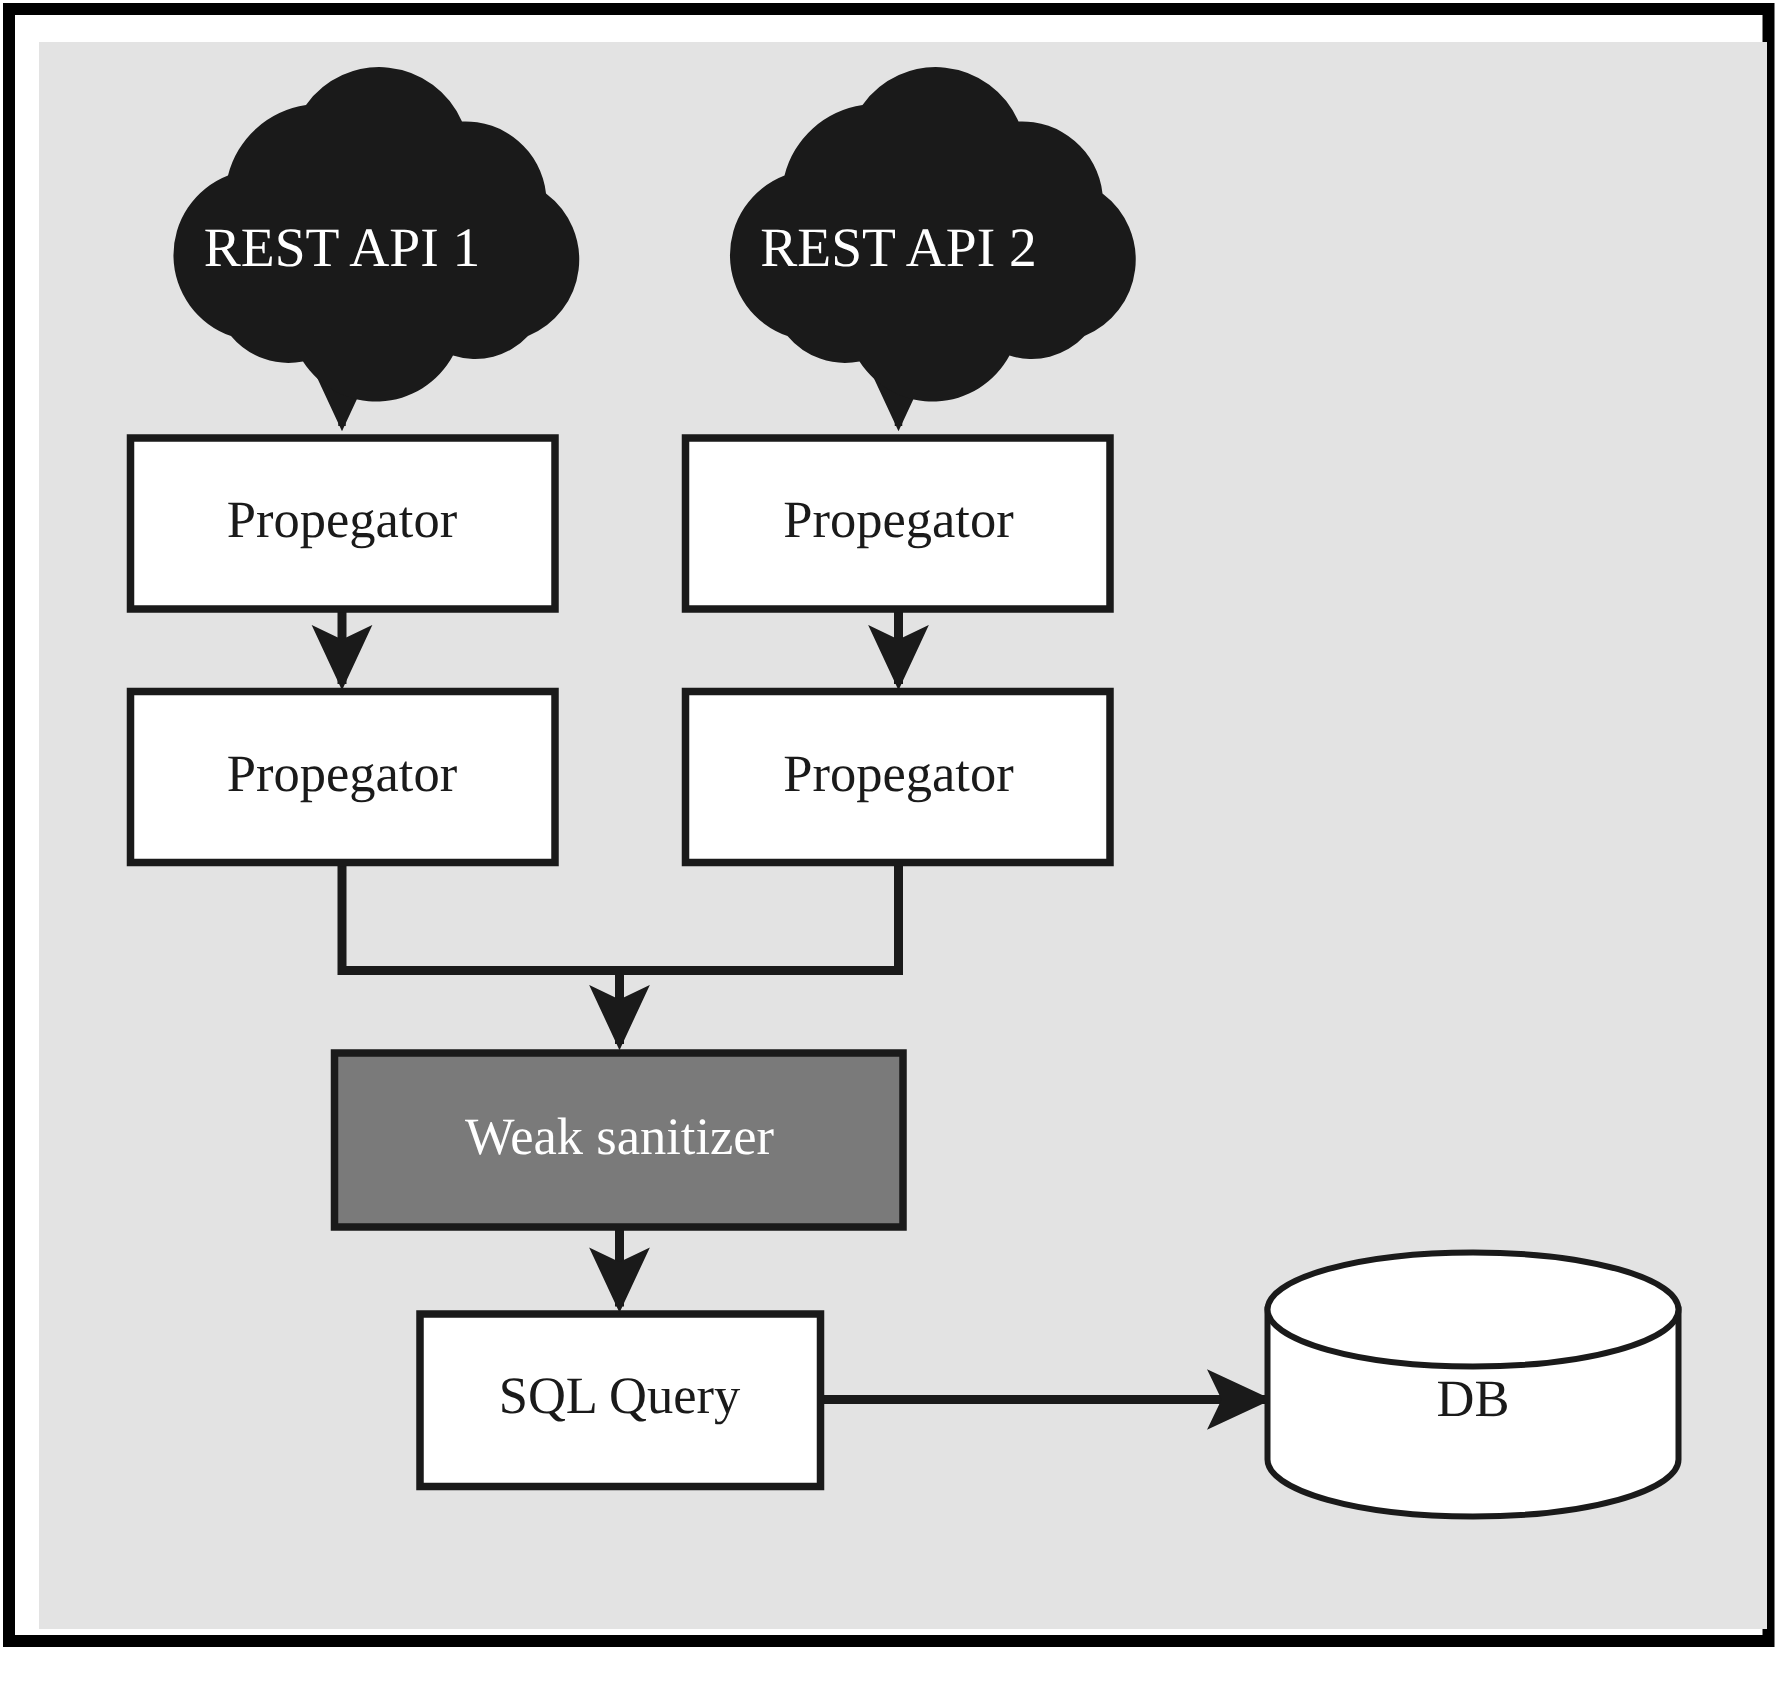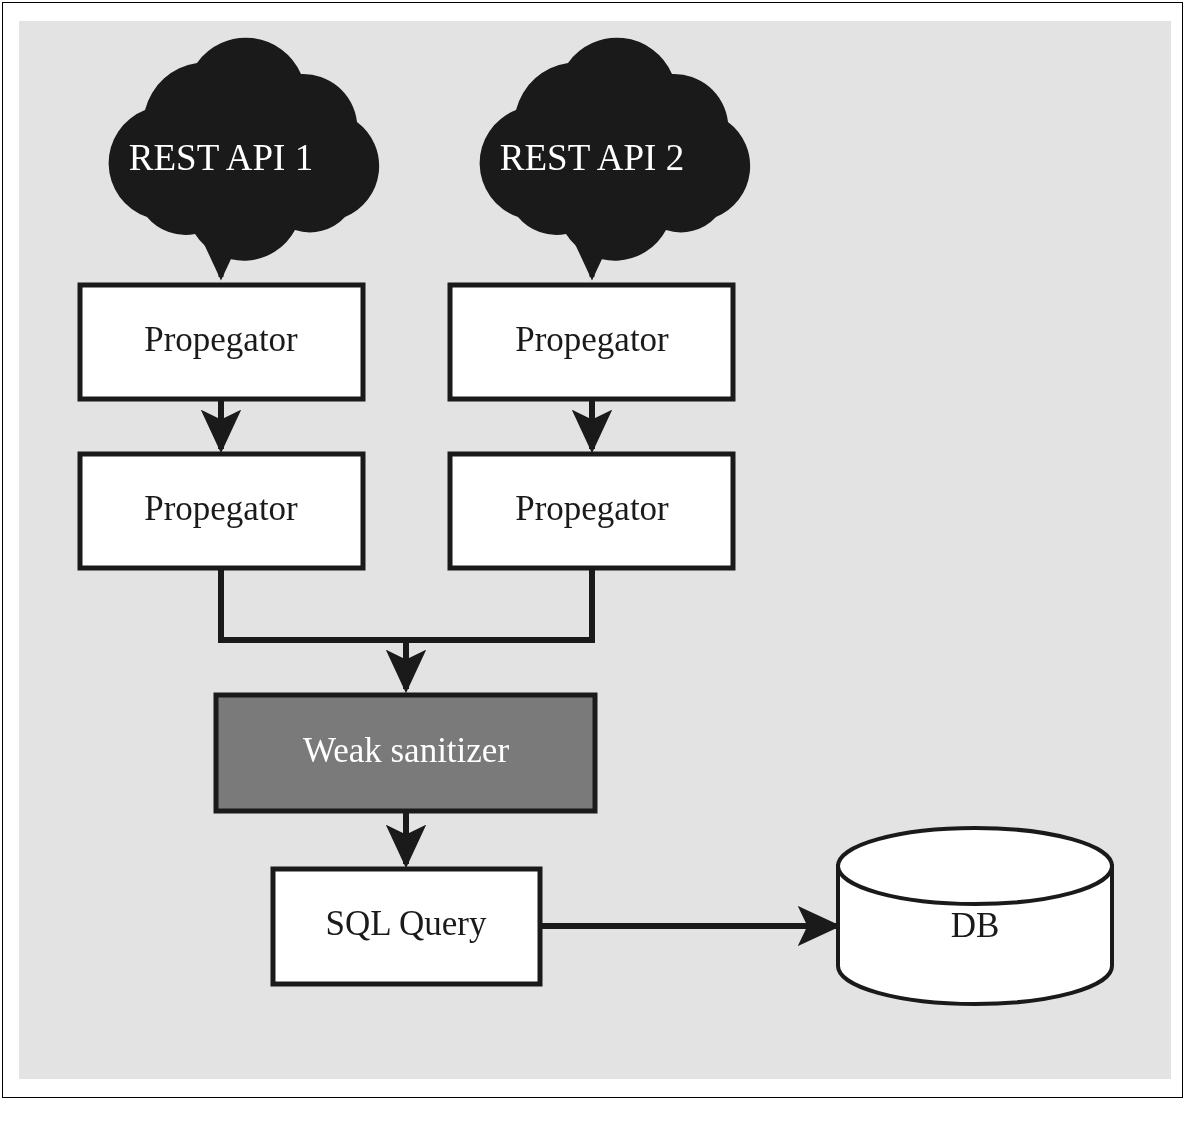--- a/index.html
+++ b/index.html
@@ -12,21 +12,21 @@
     height: 1128px;
     font-family: "Liberation Serif", "DejaVu Serif", serif;
     overflow: hidden;
   }
   #figure-frame {
     position: absolute;
     left: 2px;
     top: 2px;
     width: 1181px;
     height: 1096px;
-    border: 1px solid #000000;
+    border: 8px solid #000000;
     background: #ffffff;
     box-sizing: border-box;
   }
   #diagram-canvas {
     position: absolute;
     left: 16px;
     top: 18px;
     width: 1152px;
     height: 1058px;
     background: #e3e3e3;

